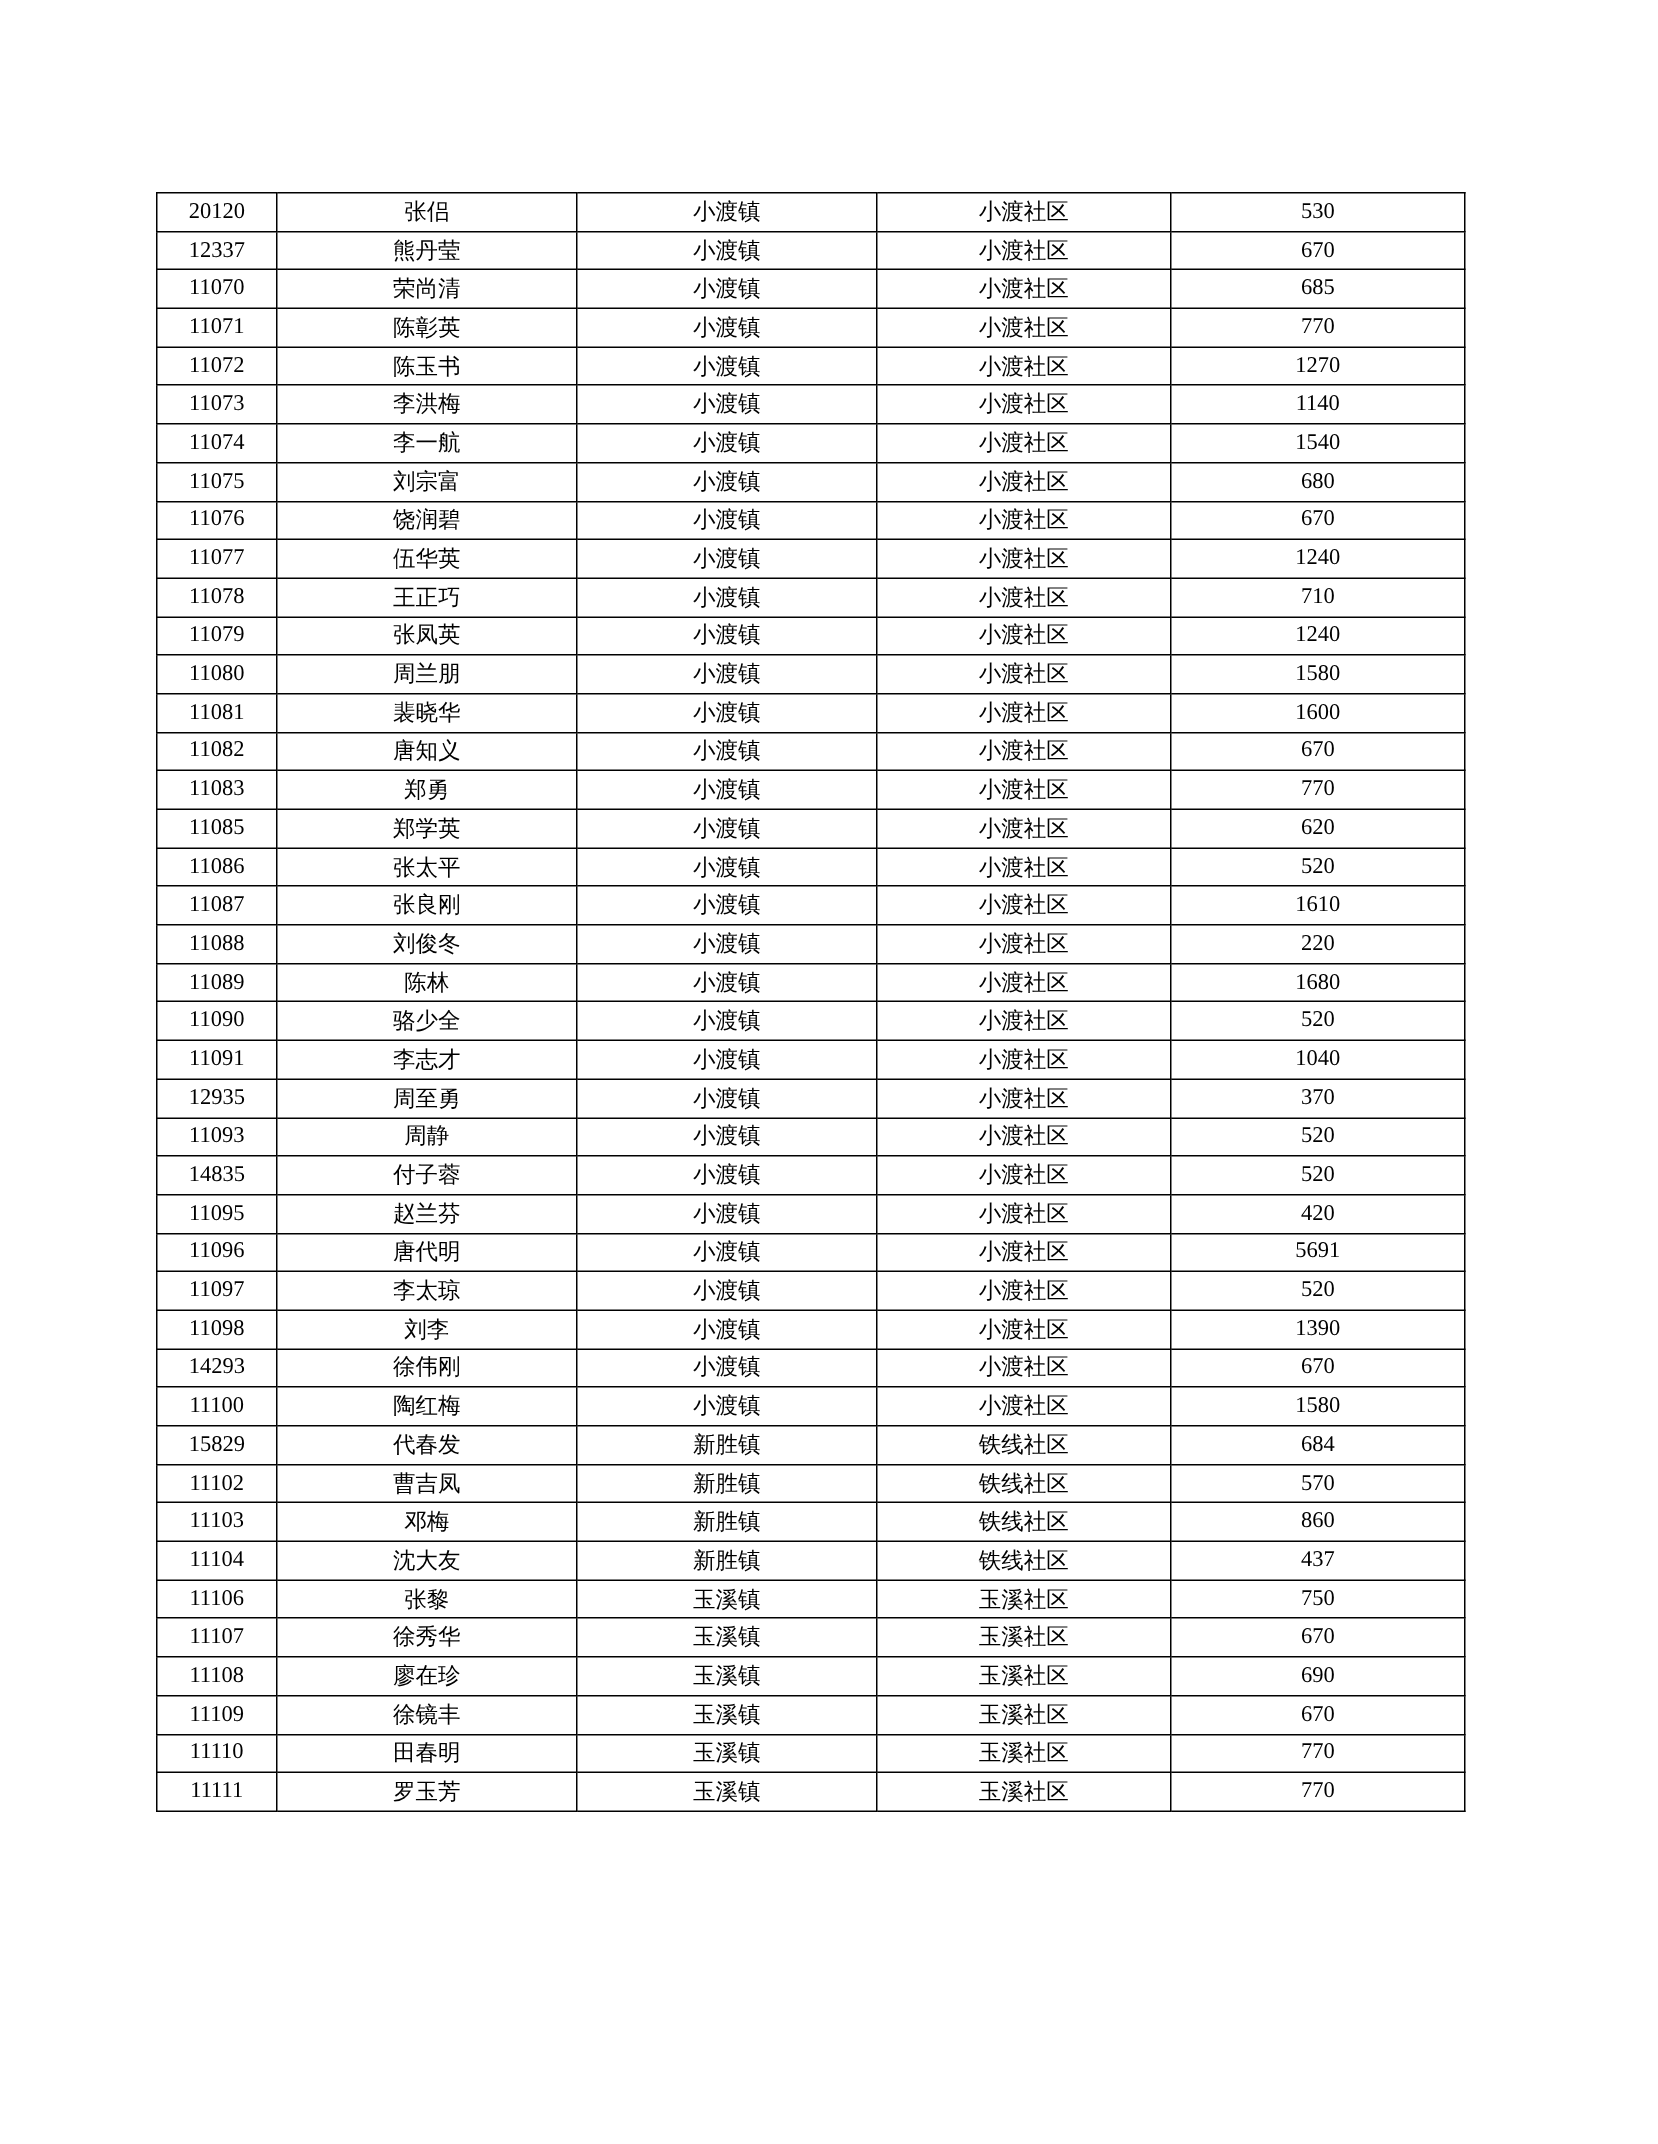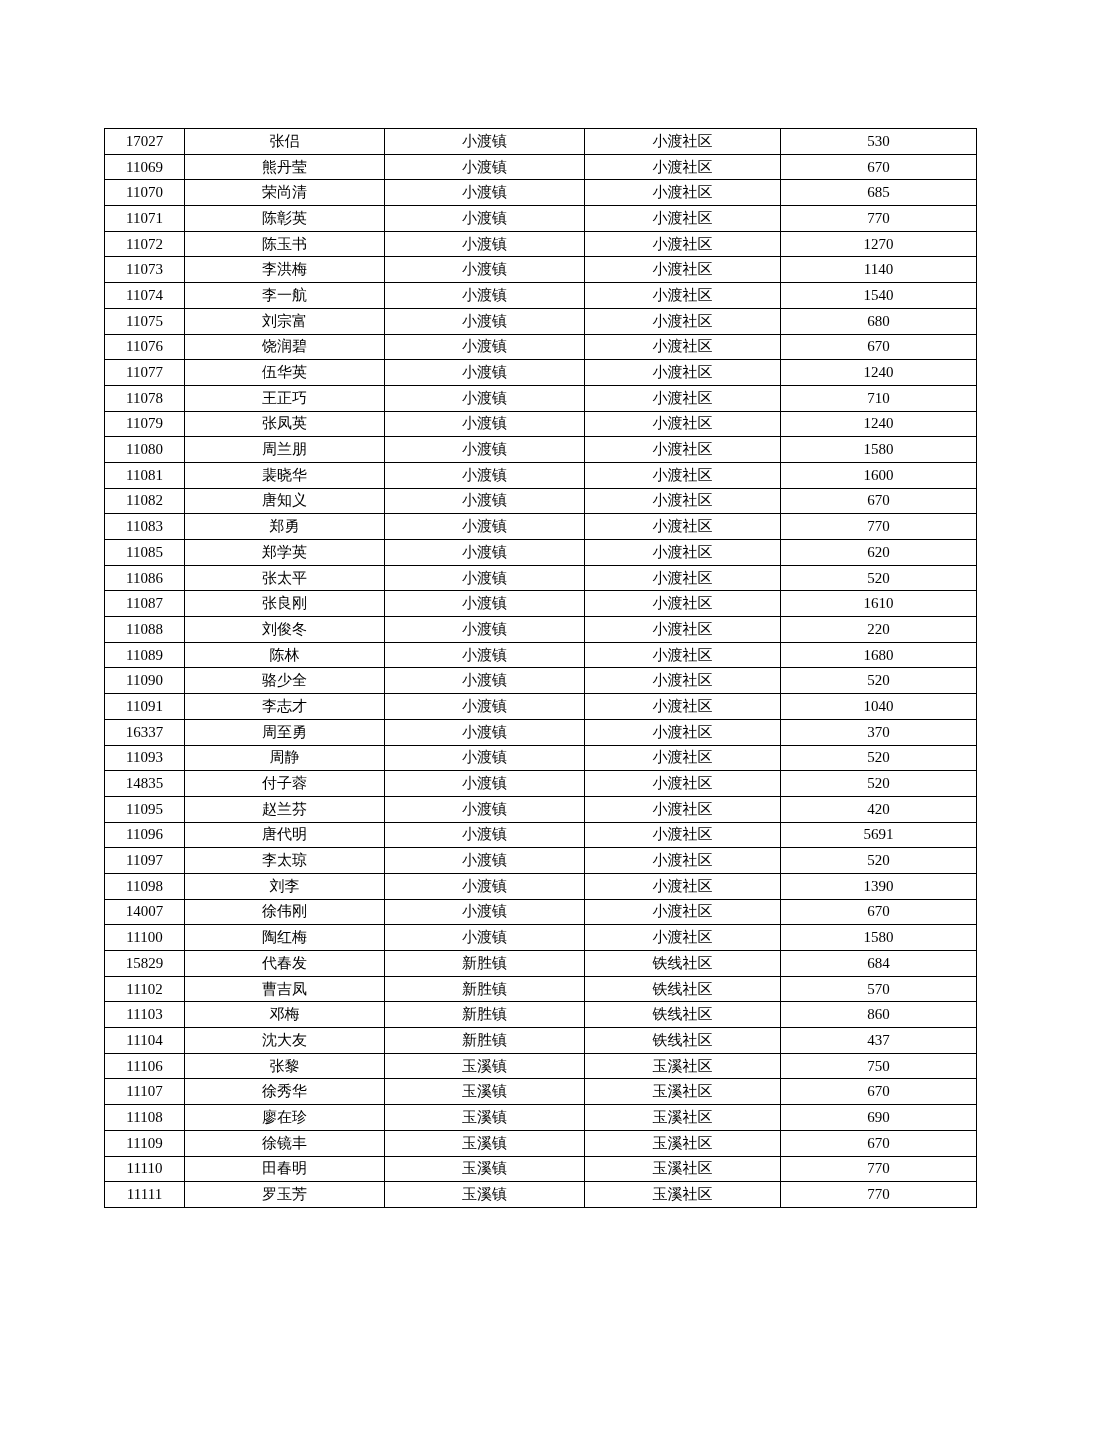--- a/index.html
+++ b/index.html
@@ -47,28 +47,28 @@
   <table class="data-table">
     <colgroup>
       <col class="col-id">
       <col class="col-name">
       <col class="col-town">
       <col class="col-community">
       <col class="col-amount">
     </colgroup>
     <tbody id="table-body">
         <tr>
-          <td>17027</td>
+          <td>20120</td>
           <td>张侣</td>
           <td>小渡镇</td>
           <td>小渡社区</td>
           <td>530</td>
         </tr>
         <tr>
-          <td>11069</td>
+          <td>12337</td>
           <td>熊丹莹</td>
           <td>小渡镇</td>
           <td>小渡社区</td>
           <td>670</td>
         </tr>
         <tr>
           <td>11070</td>
           <td>荣尚清</td>
           <td>小渡镇</td>
           <td>小渡社区</td>
@@ -208,21 +208,21 @@
           <td>520</td>
         </tr>
         <tr>
           <td>11091</td>
           <td>李志才</td>
           <td>小渡镇</td>
           <td>小渡社区</td>
           <td>1040</td>
         </tr>
         <tr>
-          <td>16337</td>
+          <td>12935</td>
           <td>周至勇</td>
           <td>小渡镇</td>
           <td>小渡社区</td>
           <td>370</td>
         </tr>
         <tr>
           <td>11093</td>
           <td>周静</td>
           <td>小渡镇</td>
           <td>小渡社区</td>
@@ -257,21 +257,21 @@
           <td>520</td>
         </tr>
         <tr>
           <td>11098</td>
           <td>刘李</td>
           <td>小渡镇</td>
           <td>小渡社区</td>
           <td>1390</td>
         </tr>
         <tr>
-          <td>14007</td>
+          <td>14293</td>
           <td>徐伟刚</td>
           <td>小渡镇</td>
           <td>小渡社区</td>
           <td>670</td>
         </tr>
         <tr>
           <td>11100</td>
           <td>陶红梅</td>
           <td>小渡镇</td>
           <td>小渡社区</td>

